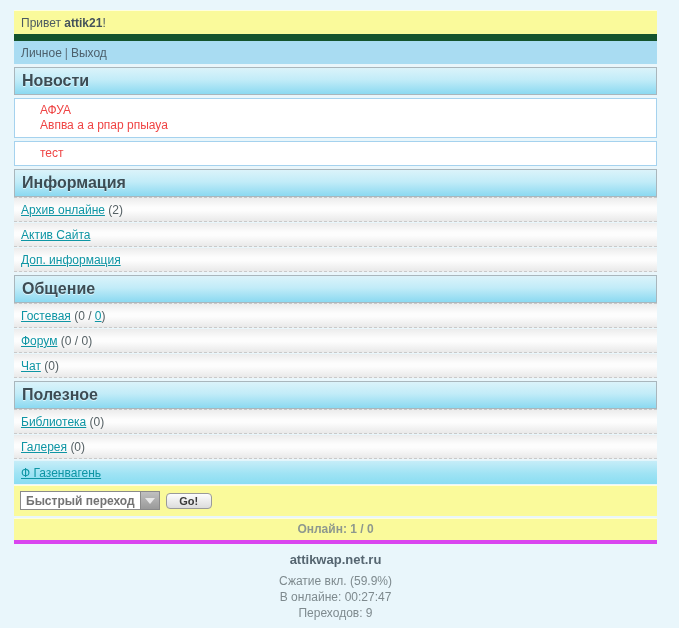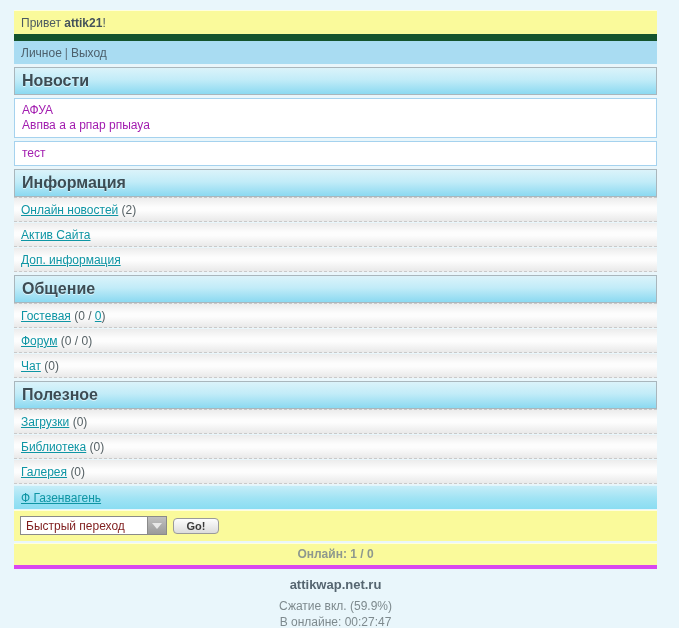--- a/index.html
+++ b/index.html
@@ -41,22 +41,22 @@
     font-weight: bold;
     font-size: 16px;
     color: #3c4c54;
     text-shadow: 0 1px 0 rgba(255,255,255,0.6);
   }
   
   .news-box {
     margin-top: 3px;
     background: #ffffff;
     border: 1px solid #a5d2ee;
-    padding: 4px 7px;
-    color: #a21caf;
+    padding: 4px 25px;
+    color: #ef4444;
     line-height: 15px;
   }
   
   .menu-row {
     background: linear-gradient(to bottom, #ececec 0%, #fdfdfd 40%, #fdfdfd 55%, #e9e9e9 100%);
     border-top: 1px dashed #c9c9c9;
     border-bottom: 1px dashed #c9c9c9;
     padding: 5px 7px 4px 7px;
   }
   .menu-row + .menu-row { border-top: none; margin-top: 1px; }
@@ -83,24 +83,24 @@
   .fake-select {
     display: inline-flex;
     align-items: stretch;
     height: 19px;
     cursor: default;
   }
   .fake-select .sel-text {
     background: #ffffff;
     border: 1px solid #8a8a8a;
     border-right: none;
-    padding: 2px 22px 0 5px;
+    padding: 2px 5px 0 5px;
     font-size: 12px;
-    font-weight: normal;
-    color: #7f1d1d;
+    font-weight: bold;
+    color: #737373;
     white-space: nowrap;
   }
   .fake-select .sel-arrow {
     width: 20px;
     background: linear-gradient(to bottom, #c0c0c0, #9a9a9a);
     border: 1px solid #8a8a8a;
     display: flex;
     align-items: center;
     justify-content: center;
   }
@@ -156,21 +156,21 @@
   <div class="news-box">
     <div>АФУА</div>
     <div>Авпва а а рпар рпыауа</div>
   </div>
   <div class="news-box">
     <div>тест</div>
   </div>
 
   <div class="sec-header">Информация</div>
   <div class="menu-row">
-    <a href="#">Онлайн новостей</a>
+    <a href="#">Архив онлайне</a>
     <span class="count">(2)</span>
   </div>
   <div class="menu-row">
     <a href="#">Актив Сайта</a>
     <span class="count"></span>
   </div>
   <div class="menu-row">
     <a href="#">Доп. информация</a>
     <span class="count"></span>
   </div>
@@ -183,24 +183,20 @@
   <div class="menu-row">
     <a href="#">Форум</a>
     <span class="count">(0 / 0)</span>
   </div>
   <div class="menu-row">
     <a href="#">Чат</a>
     <span class="count">(0)</span>
   </div>
 
   <div class="sec-header">Полезное</div>
-  <div class="menu-row">
-    <a href="#">Загрузки</a>
-    <span class="count">(0)</span>
-  </div>
   <div class="menu-row">
     <a href="#">Библиотека</a>
     <span class="count">(0)</span>
   </div>
   <div class="menu-row">
     <a href="#">Галерея</a>
     <span class="count">(0)</span>
   </div>
 
   <div class="gazen-row">

